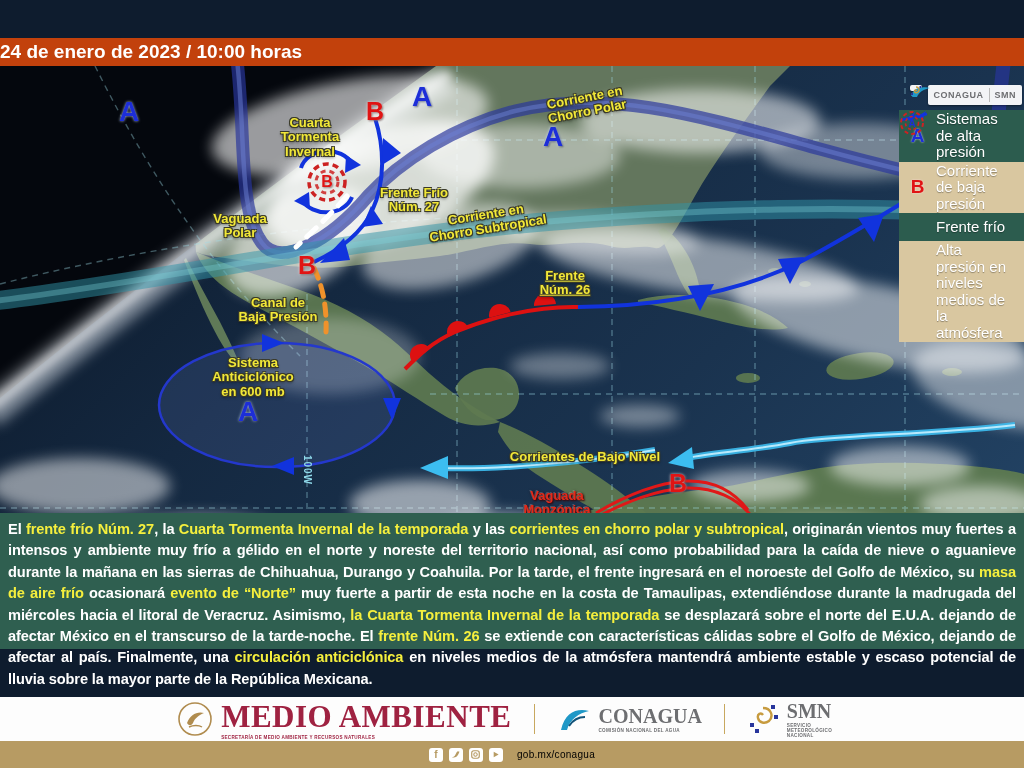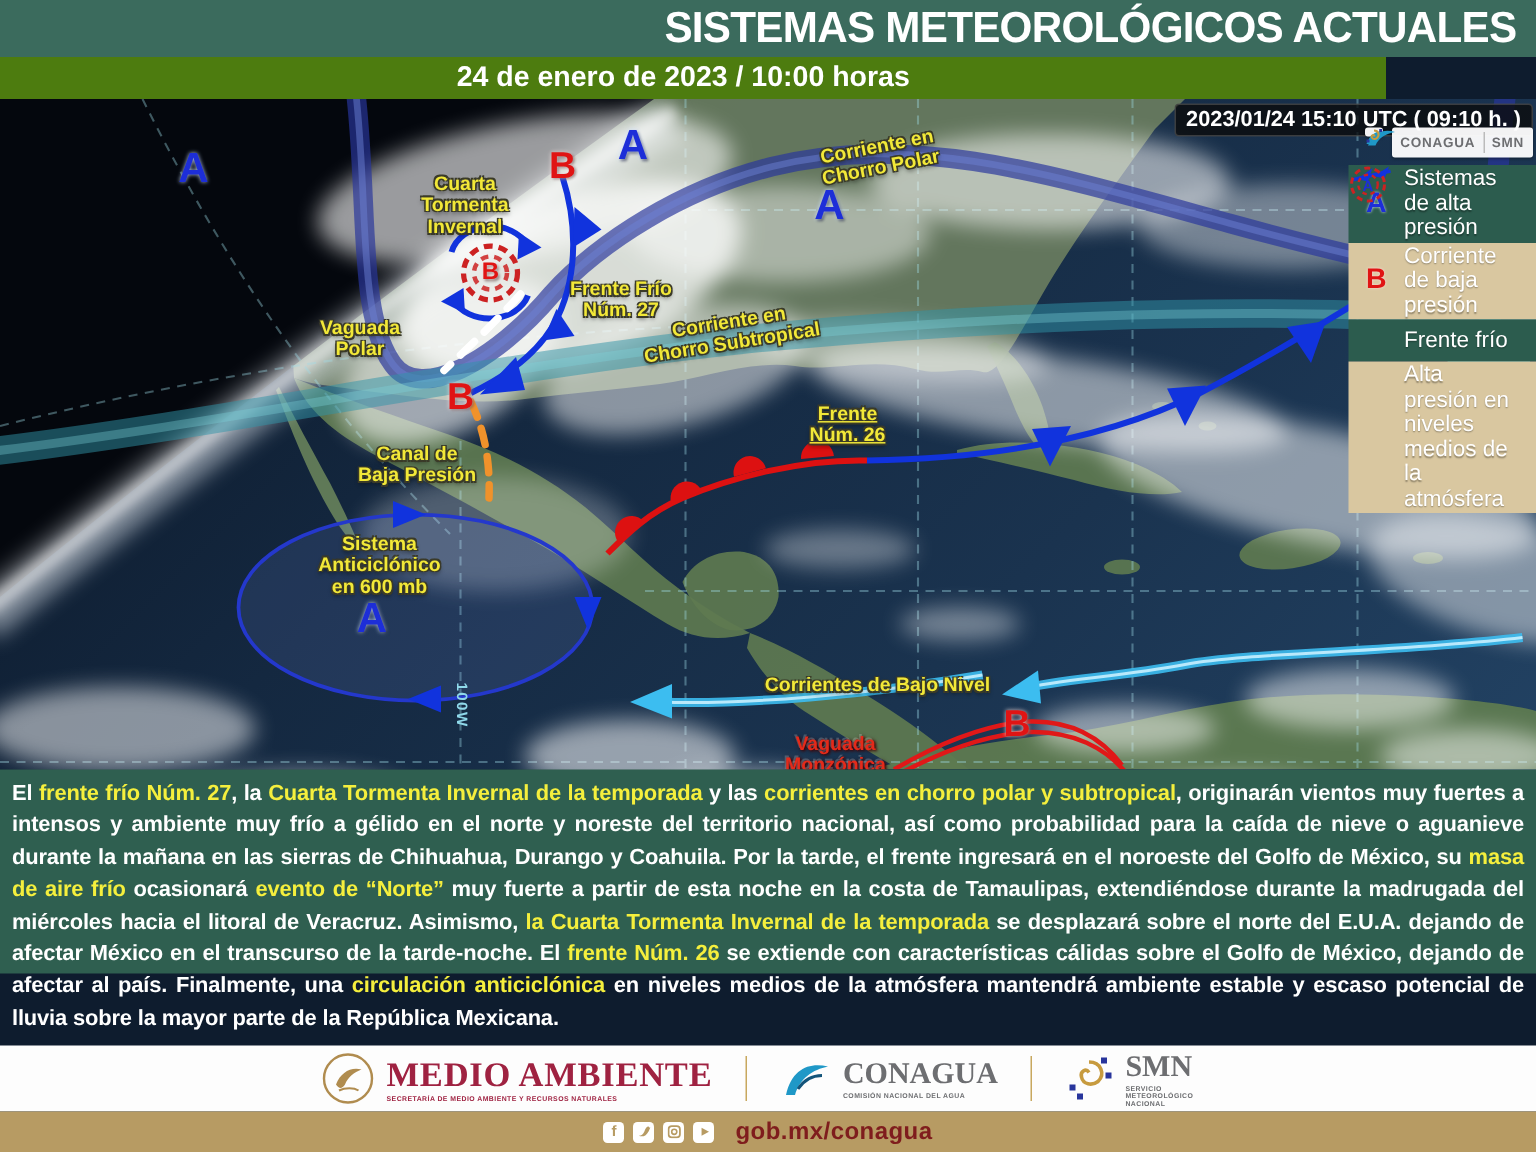--- a/index.html
+++ b/index.html
@@ -3,22 +3,22 @@
 <meta charset="utf-8">
 <style>
   html,body{margin:0;padding:0;background:#222;}
   #stage{position:relative;width:1024px;height:768px;overflow:hidden;
          font-family:"Liberation Sans",sans-serif;background:#0e1c2e;}
   
   #hdr1{position:absolute;left:0;top:0;width:1024px;height:38px;background:#3b6b5d;
         display:flex;align-items:center;justify-content:flex-end;}
   #hdr1 .t{color:#fff;font-weight:bold;font-size:29px;letter-spacing:-0.5px;
            padding-right:13px;transform:scaleX(0.97);transform-origin:right center;}
-  #hdr2{position:absolute;left:0;top:38px;width:924px;height:28px;background:#4d7c0f;
-        display:flex;align-items:center;justify-content:center;}
+  #hdr2{position:absolute;left:0;top:38px;width:1024px;height:28px;background:#c2410c;
+        display:flex;align-items:center;justify-content:flex-start;}
   #hdr2 .t{color:#fff;font-weight:bold;font-size:19px;padding-right:13px;}
   
   #map{position:absolute;left:0;top:66px;width:1024px;height:447px;overflow:hidden;
        background:linear-gradient(135deg,#0a1524 0%,#142840 38%,#1a334f 68%,#224263 100%);}
   #map svg{position:absolute;left:0;top:0;}
   .ann{position:absolute;font-weight:bold;text-align:center;white-space:pre-line;
        line-height:1.1;font-size:13px;color:#f2e838;pointer-events:none;
        text-shadow:-1px -1px 0 #3a3a28,1px -1px 0 #3a3a28,-1px 1px 0 #3a3a28,1px 1px 0 #3a3a28,0 2px 3px rgba(0,0,0,.55);}
   .ann.red{color:#e42a1a;text-shadow:-1px -1px 0 #fff3,1px 1px 2px #400,0 0 3px rgba(60,0,0,.7);}
   .ann.letter-a{font-size:28px;color:#1d2ed8;line-height:1;
@@ -50,40 +50,37 @@
          box-sizing:border-box;padding:6px 8px 0 8px;}
   #panel p{margin:0;color:#fff;font-size:14.6px;line-height:21.4px;font-weight:bold;
            text-align:justify;letter-spacing:-0.1px;}
   #panel .hl{color:#f5ef3d;}
   
   #footer{position:absolute;left:0;top:697px;width:1024px;height:44px;background:#fdfdfd;
           display:flex;align-items:center;justify-content:center;gap:22px;}
   .lockup{display:flex;align-items:center;gap:8px;}
   .lk-name{font-family:"Liberation Serif",serif;font-weight:bold;}
   .lk-sub{font-size:4.6px;font-weight:bold;letter-spacing:.3px;}
-  .semarnat .lk-name{color:#9f2241;font-size:23px;letter-spacing:.5px;}
+  .semarnat .lk-name{color:#9f2241;font-size:31px;letter-spacing:.5px;}
   .semarnat .lk-sub{color:#9f2241;}
   .gray .lk-name{color:#6d6e71;font-size:20px;}
   .gray .lk-sub{color:#6d6e71;}
   .fdiv{width:1px;height:30px;background:#c8a85f;}
   
   #bbar{position:absolute;left:0;top:741px;width:1024px;height:27px;background:#b79b63;
         display:flex;align-items:center;justify-content:center;gap:6px;}
   .sic{width:14px;height:14px;background:#fff;border-radius:3px;display:flex;
        align-items:center;justify-content:center;font-size:10px;font-weight:bold;color:#b79b63;}
-  #bbar .url{color:#7f1d1d;font-weight:bold;font-size:16px;margin-left:8px;letter-spacing:.3px;}
+  #bbar .url{color:#000000;font-weight:normal;font-size:10px;margin-left:8px;letter-spacing:.3px;}
 </style>
 </head>
 <body>
 
 <div id="stage">
 
-  <div id="hdr1">
-    <div class="t">SISTEMAS METEOROLÓGICOS ACTUALES</div>
-  </div>
   <div id="hdr2">
     <div class="t">24 de enero de 2023 / 10:00 horas</div>
   </div>
 
   <div id="map">
 
     <svg width="1024" height="447" viewBox="0 0 1024 447">
       <defs>
         <filter id="blur7">
             <feGaussianBlur stdDeviation="7"></feGaussianBlur>
@@ -254,21 +251,20 @@
         <div class="ann letter-a" style="left: 422px; top: 31px; transform: translate(-50%, -50%);">A</div>
         <div class="ann letter-a" style="left: 553px; top: 71px; transform: translate(-50%, -50%);">A</div>
         <div class="ann letter-a" style="left: 248px; top: 346px; transform: translate(-50%, -50%);">A</div>
         <div class="ann letter-b" style="left: 375px; top: 45px; transform: translate(-50%, -50%);">B</div>
         <div class="ann letter-b" style="left: 307px; top: 199px; transform: translate(-50%, -50%);">B</div>
         <div class="ann letter-b" style="left: 678px; top: 417px; transform: translate(-50%, -50%);">B</div>
         <div class="ann letter-b" style="left: 327px; top: 116px; font-size: 16px; transform: translate(-50%, -50%);">B</div>
       </div>
 
     <div id="tsbar">
-      <div class="tsbox">2023/01/24 15:10 UTC ( 09:10 h. )</div>
     </div>
 
     <div id="wm">
       <div class="wmbox">
         <svg width="22" height="14" viewBox="0 0 22 14">
           <path d="M2,12 C6,2 14,1 20,3 C14,4 9,7 7,12 Z" fill="#1f98c7"></path>
         </svg>
       </div>
       <div class="wmbox">
         <svg width="14" height="12" viewBox="0 0 14 12">

